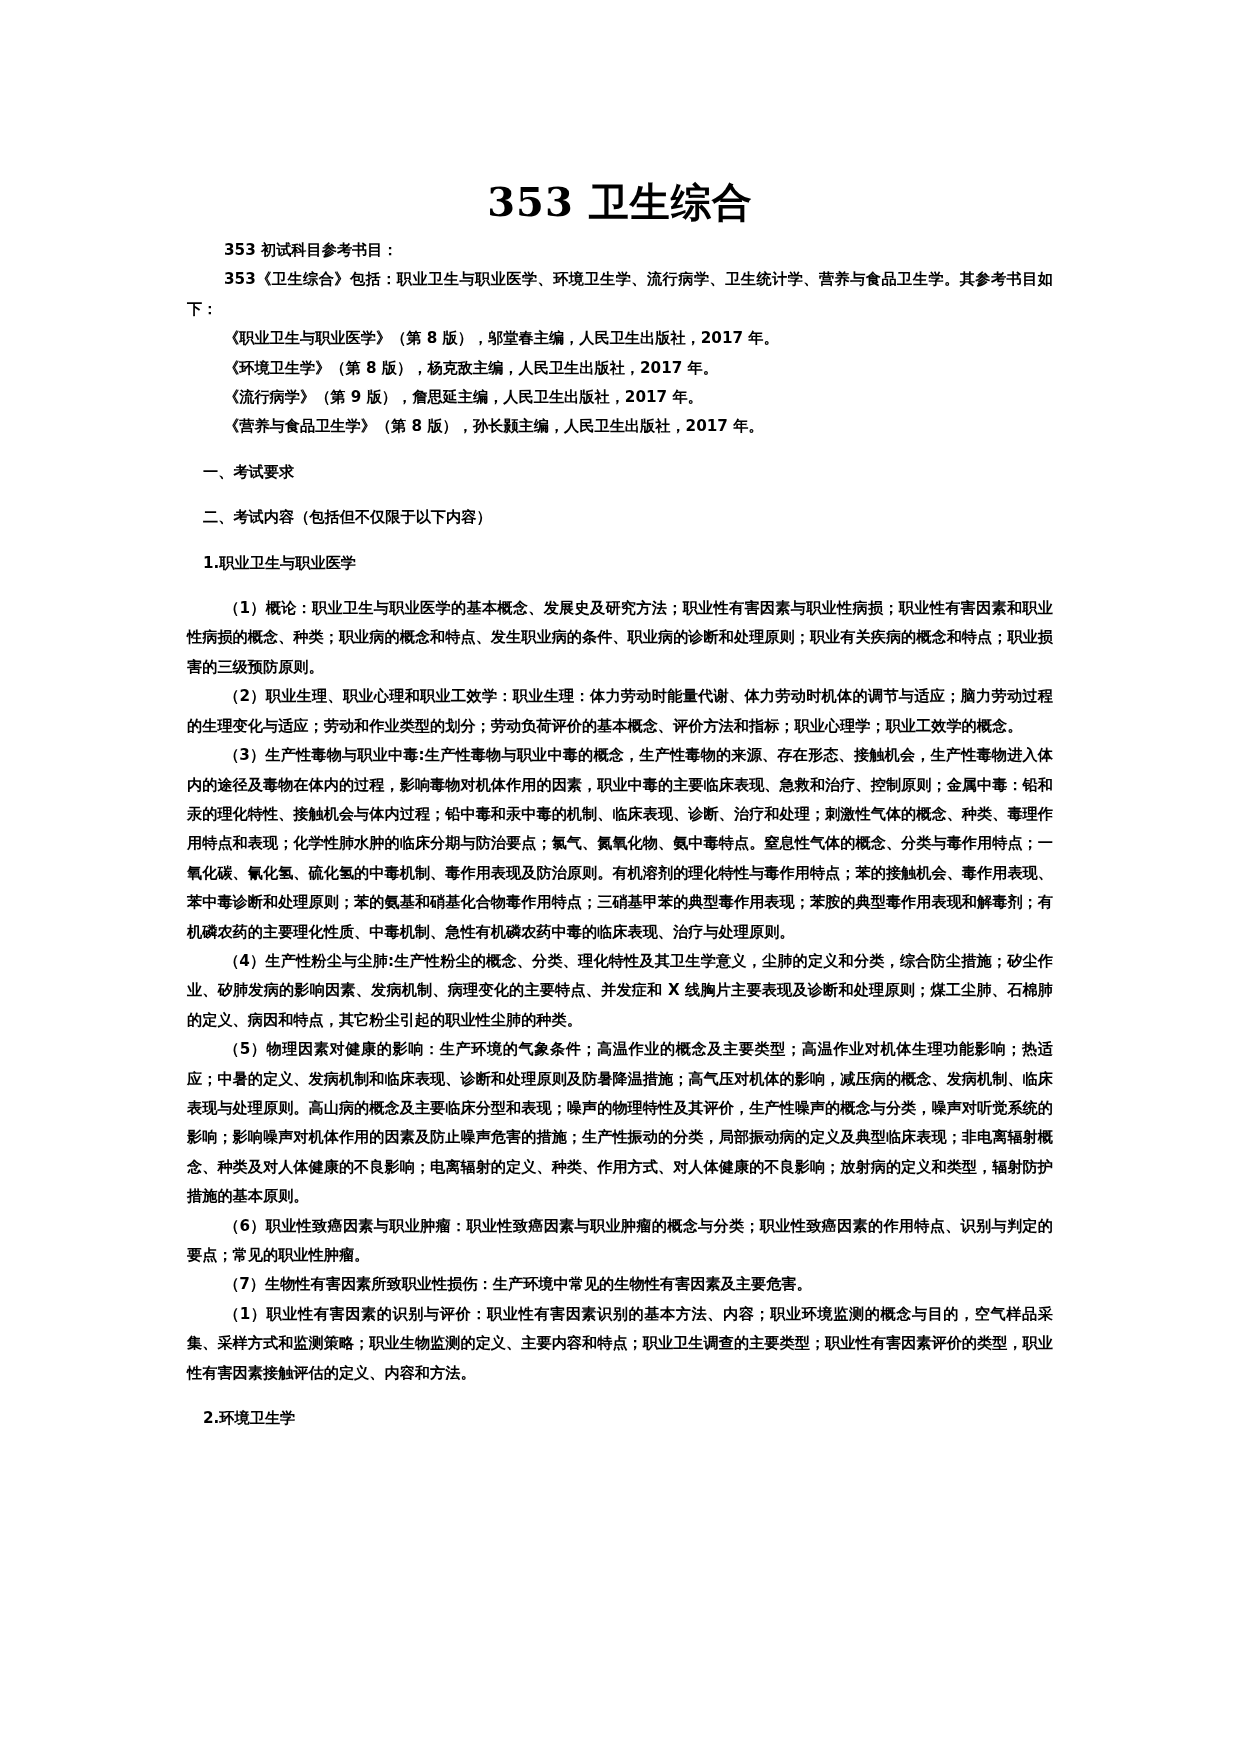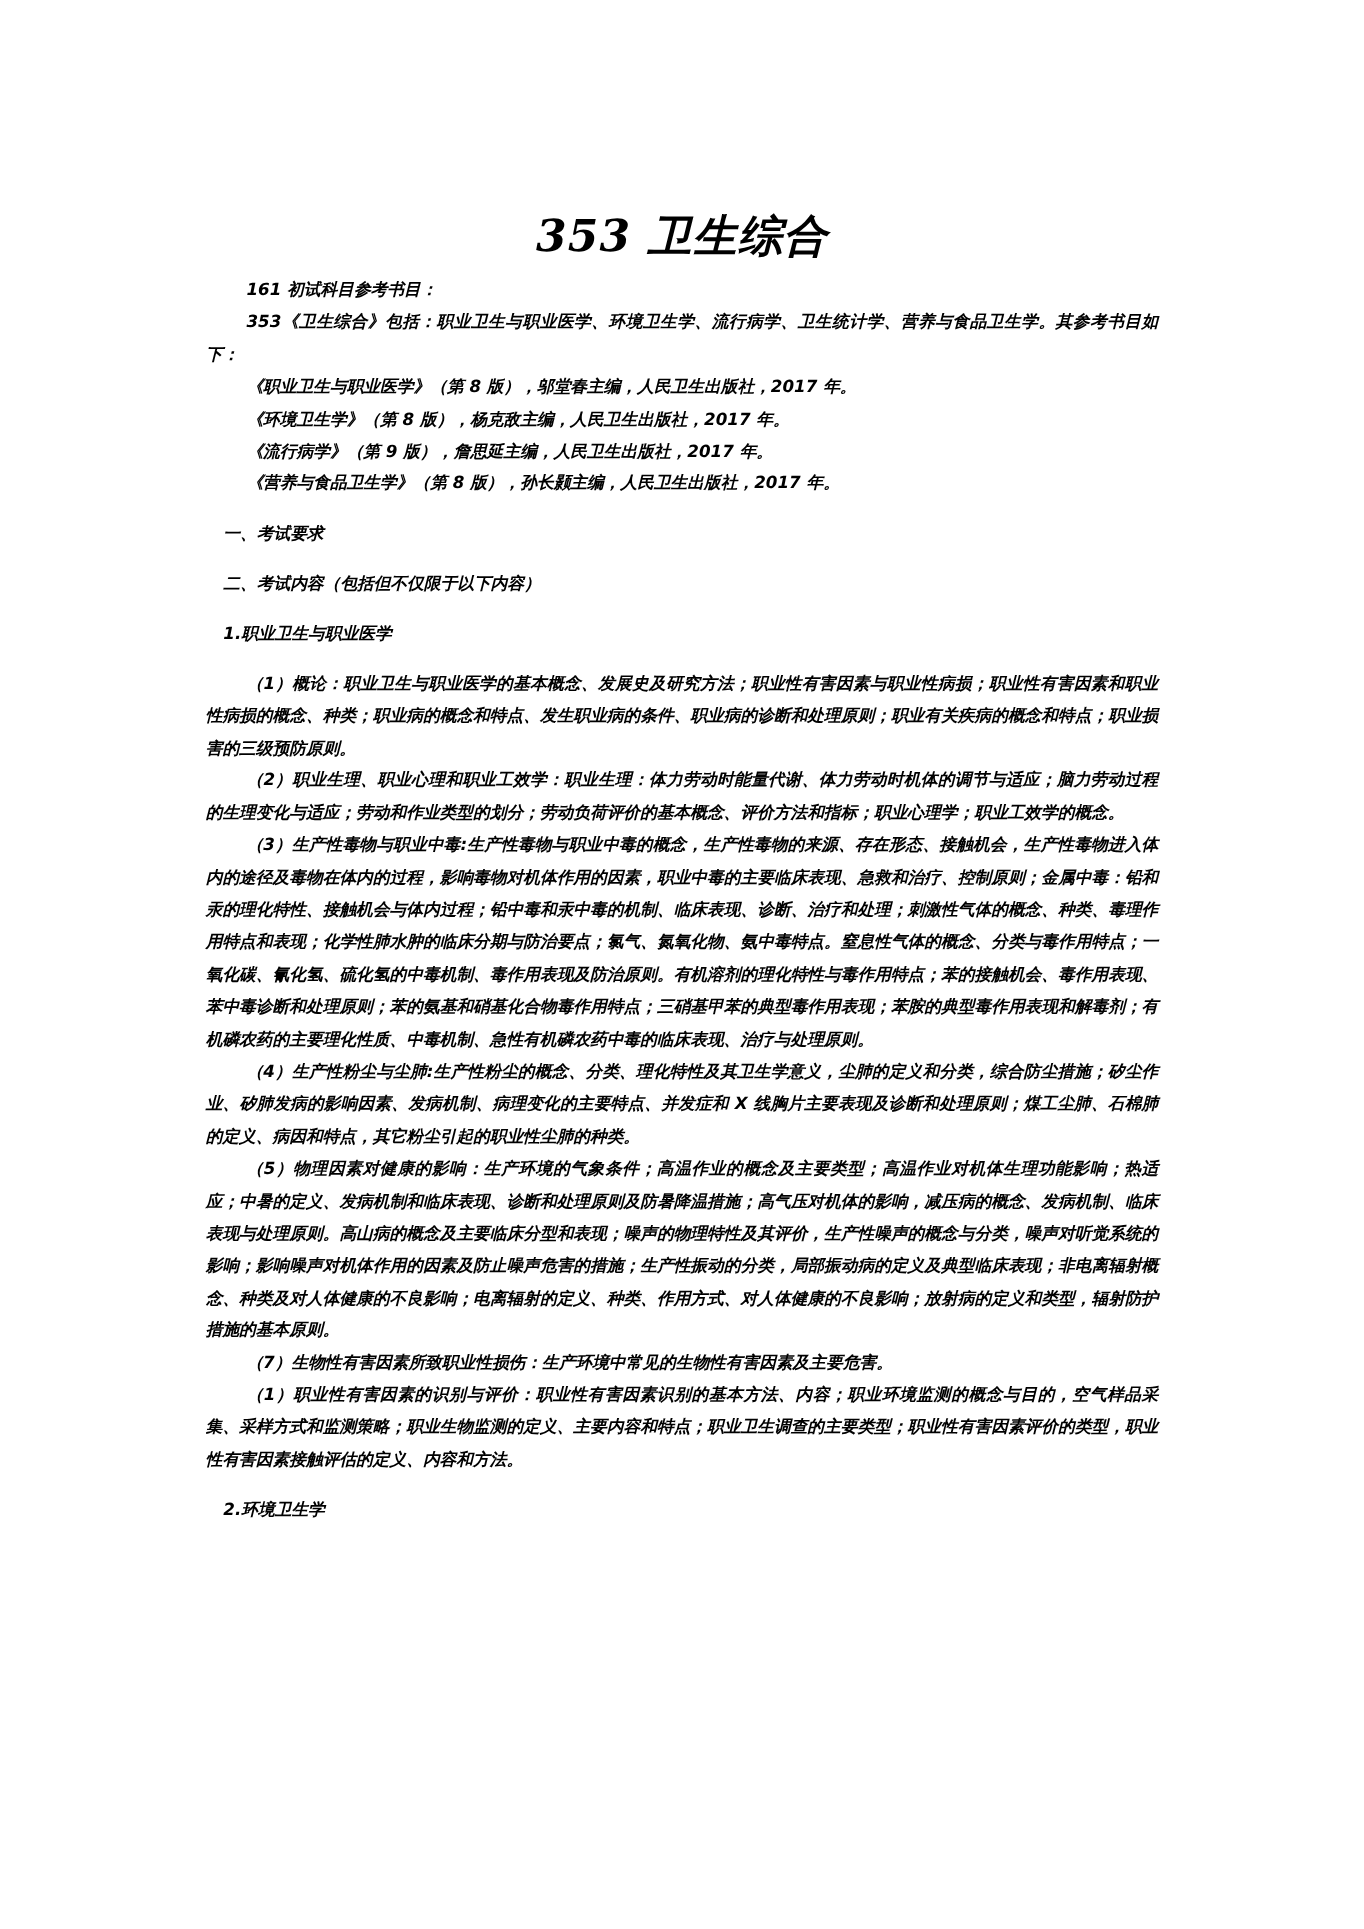--- a/index.html
+++ b/index.html
@@ -1,49 +1,50 @@
 <!DOCTYPE html>
 <html><head>
 <meta charset="utf-8">
 <style>
   html, body { margin: 0; padding: 0; background: #ffffff; }
   body { width: 1240px; height: 1754px; position: relative; overflow: hidden;
          font-family: "DejaVu Sans", "Liberation Sans", sans-serif; color: #000; }
-  .page { position: absolute; left: 187px; top: 187px; width: 866px; font-style: italic; }
+  .page { position: absolute; left: 187px; top: 174px; width: 866px; }
   .title { text-align: center; font-family: "DejaVu Serif", "Liberation Serif", serif;
            font-weight: bold; font-size: 40px; line-height: 56px; margin: 0 0 6px 0; letter-spacing: 1px; }
   .p { font-size: 15.2px; font-weight: bold; line-height: 29.4px; margin: 0; text-align: justify;
        text-align-last: left; word-break: break-all; }
   .indent { text-indent: 37px; }
   .heading { font-size: 15.2px; font-weight: bold; line-height: 29.4px; margin: 16px; }
   .book { padding-left: 37px; }
 </style>
 </head>
 <body>
 
 <div class="page">
   <h1 class="title">353 卫生综合</h1>
 
-  <p class="p indent">161 初试科目参考书目：</p>
+  <p class="p indent">353 初试科目参考书目：</p>
   <p class="p indent">353《卫生综合》包括：职业卫生与职业医学、环境卫生学、流行病学、卫生统计学、营养与食品卫生学。其参考书目如下：</p>
 
   <div>
     <p class="p book">《职业卫生与职业医学》（第 8 版），邬堂春主编，人民卫生出版社，2017 年。</p>
     <p class="p book">《环境卫生学》（第 8 版），杨克敌主编，人民卫生出版社，2017 年。</p>
     <p class="p book">《流行病学》（第 9 版），詹思延主编，人民卫生出版社，2017 年。</p>
     <p class="p book">《营养与食品卫生学》（第 8 版），孙长颢主编，人民卫生出版社，2017 年。</p>
   </div>
 
   <p class="heading">一、考试要求</p>
 
   <p class="heading">二、考试内容（包括但不仅限于以下内容）</p>
   <p class="heading">1.职业卫生与职业医学</p>
 
   <p class="p indent">（1）概论：职业卫生与职业医学的基本概念、发展史及研究方法；职业性有害因素与职业性病损；职业性有害因素和职业性病损的概念、种类；职业病的概念和特点、发生职业病的条件、职业病的诊断和处理原则；职业有关疾病的概念和特点；职业损害的三级预防原则。</p>
   <p class="p indent">（2）职业生理、职业心理和职业工效学：职业生理：体力劳动时能量代谢、体力劳动时机体的调节与适应；脑力劳动过程的生理变化与适应；劳动和作业类型的划分；劳动负荷评价的基本概念、评价方法和指标；职业心理学；职业工效学的概念。</p>
   <p class="p indent">（3）生产性毒物与职业中毒:生产性毒物与职业中毒的概念，生产性毒物的来源、存在形态、接触机会，生产性毒物进入体内的途径及毒物在体内的过程，影响毒物对机体作用的因素，职业中毒的主要临床表现、急救和治疗、控制原则；金属中毒：铅和汞的理化特性、接触机会与体内过程；铅中毒和汞中毒的机制、临床表现、诊断、治疗和处理；刺激性气体的概念、种类、毒理作用特点和表现；化学性肺水肿的临床分期与防治要点；氯气、氮氧化物、氨中毒特点。窒息性气体的概念、分类与毒作用特点；一氧化碳、氰化氢、硫化氢的中毒机制、毒作用表现及防治原则。有机溶剂的理化特性与毒作用特点；苯的接触机会、毒作用表现、苯中毒诊断和处理原则；苯的氨基和硝基化合物毒作用特点；三硝基甲苯的典型毒作用表现；苯胺的典型毒作用表现和解毒剂；有机磷农药的主要理化性质、中毒机制、急性有机磷农药中毒的临床表现、治疗与处理原则。</p>
   <p class="p indent">（4）生产性粉尘与尘肺:生产性粉尘的概念、分类、理化特性及其卫生学意义，尘肺的定义和分类，综合防尘措施；矽尘作业、矽肺发病的影响因素、发病机制、病理变化的主要特点、并发症和 X 线胸片主要表现及诊断和处理原则；煤工尘肺、石棉肺的定义、病因和特点，其它粉尘引起的职业性尘肺的种类。</p>
   <p class="p indent">（5）物理因素对健康的影响：生产环境的气象条件；高温作业的概念及主要类型；高温作业对机体生理功能影响；热适应；中暑的定义、发病机制和临床表现、诊断和处理原则及防暑降温措施；高气压对机体的影响，减压病的概念、发病机制、临床表现与处理原则。高山病的概念及主要临床分型和表现；噪声的物理特性及其评价，生产性噪声的概念与分类，噪声对听觉系统的影响；影响噪声对机体作用的因素及防止噪声危害的措施；生产性振动的分类，局部振动病的定义及典型临床表现；非电离辐射概念、种类及对人体健康的不良影响；电离辐射的定义、种类、作用方式、对人体健康的不良影响；放射病的定义和类型，辐射防护措施的基本原则。</p>
+  <p class="p indent">（6）职业性致癌因素与职业肿瘤：职业性致癌因素与职业肿瘤的概念与分类；职业性致癌因素的作用特点、识别与判定的要点；常见的职业性肿瘤。</p>
   <p class="p indent">（7）生物性有害因素所致职业性损伤：生产环境中常见的生物性有害因素及主要危害。</p>
   <p class="p indent">（1）职业性有害因素的识别与评价：职业性有害因素识别的基本方法、内容；职业环境监测的概念与目的，空气样品采集、采样方式和监测策略；职业生物监测的定义、主要内容和特点；职业卫生调查的主要类型；职业性有害因素评价的类型，职业性有害因素接触评估的定义、内容和方法。</p>
 
   <p class="heading">2.环境卫生学</p>
 </div>
 
 </body></html>

